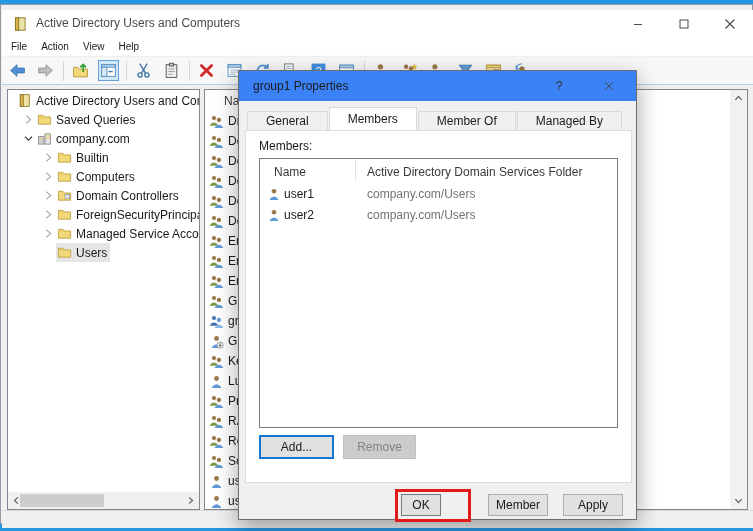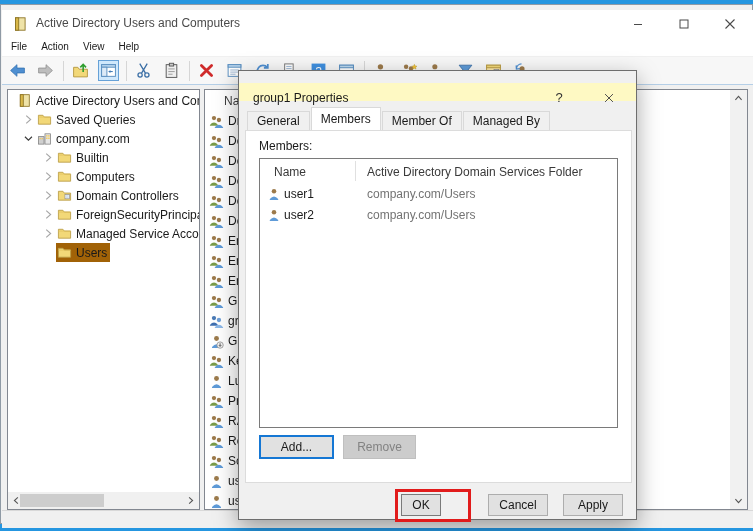--- a/index.html
+++ b/index.html
@@ -28,47 +28,47 @@
   .tb-sep{width:1px;height:20px;background:#d6d6d6;margin:0 6px 0 0;}
 
   .content-bg{position:absolute;left:1px;top:80px;width:751px;height:425px;background:#f0f0f0;}
   .statusbar{position:absolute;left:1px;top:505px;width:751px;height:18px;background:#f0f0f0;border-top:1px solid #d8d8d8;}
 
   
   .tree-panel{position:absolute;left:6px;top:84px;width:193px;height:421px;background:#fff;border:1px solid #828790;overflow:hidden;}
   .tree-row{position:absolute;left:0;width:100%;height:19px;}
   .chev{position:absolute;top:2px;width:14px;height:15px;}
   .tree-wrap{position:absolute;top:0;height:19px;display:flex;align-items:center;gap:4px;padding:0 3px 0 1px;white-space:nowrap;}
-  .tree-wrap.selected{background:#a16207;}
+  .tree-wrap.selected{background:#e5e5e5;}
   .tree-wrap .icon{width:15px;height:15px;}
   .tree-label{font-size:12px;color:#1a1a1a;}
   .hscroll{position:absolute;left:0;bottom:0;width:100%;height:17px;background:#f0f0f0;}
   .hscroll .arr{position:absolute;top:0;width:17px;height:17px;display:flex;align-items:center;justify-content:center;}
   .hscroll .arr .icon{width:11px;height:11px;}
   .hthumb{position:absolute;left:12px;top:2px;width:84px;height:13px;background:#cdcdcd;}
 
   
   .list-panel{position:absolute;left:203px;top:84px;width:544px;height:421px;background:#fff;border:1px solid #828790;overflow:hidden;}
   .list-header{position:absolute;left:19px;top:4px;font-size:12px;color:#3d3d3d;}
   .list-row{position:absolute;left:0;width:200px;height:20px;display:flex;align-items:center;}
   .list-row .icon{position:absolute;left:4px;width:15px;height:15px;}
   .list-label{position:absolute;left:23px;font-size:12px;color:#1a1a1a;white-space:nowrap;}
   .vscroll{position:absolute;right:0;top:0;width:17px;height:100%;background:#f1f1f1;}
   .vscroll .arr{position:absolute;left:0;width:17px;height:17px;display:flex;align-items:center;justify-content:center;}
   .vscroll .arr .icon{width:11px;height:11px;}
 
   
   .dialog{position:absolute;left:238px;top:70px;width:399px;height:450px;background:#f0f0f0;border:1px solid #6e6e6e;box-shadow:0 8px 22px rgba(0,0,0,0.35);}
-  .dlg-titlebar{position:absolute;left:0;top:0;width:100%;height:18px;background:#fef9c3;margin-top:12px;}
+  .dlg-titlebar{position:absolute;left:0;top:0;width:100%;height:30px;background:#3b82f6;}
   .dlg-title{position:absolute;left:14px;top:0;height:30px;line-height:30px;font-size:12px;color:#1a1a1a;}
   .dlg-help{position:absolute;right:62px;top:0;width:30px;height:30px;text-align:center;line-height:30px;font-size:13px;color:#333;}
   .dlg-close{position:absolute;right:8px;top:0;width:38px;height:30px;display:flex;align-items:center;justify-content:center;}
   .dlg-close .icon{width:14px;height:14px;}
   .tabs{position:absolute;left:8px;top:36px;height:23px;display:flex;align-items:flex-end;}
-  .tab{height:19px;line-height:18px;padding:0 9px;font-size:12px;color:#1a1a1a;background:#f0f0f0;border:1px solid #d9d9d9;border-bottom:none;margin-right:1px;}
+  .tab{height:19px;line-height:18px;padding:0 18px;font-size:12px;color:#1a1a1a;background:#f0f0f0;border:1px solid #d9d9d9;border-bottom:none;margin-right:1px;}
   .tab.active{height:23px;line-height:22px;background:#fff;position:relative;z-index:2;}
   .tab-page{position:absolute;left:6px;top:59px;width:387px;height:353px;background:#fff;border:1px solid #dcdcdc;}
   .members-label{position:absolute;left:13px;top:8px;font-size:12px;color:#1a1a1a;}
   .members-box{position:absolute;left:13px;top:27px;width:359px;height:270px;background:#fff;border:1px solid #7a7a7a;overflow:hidden;}
   .mcol-head{position:absolute;top:6px;font-size:12px;color:#3a3a3a;white-space:nowrap;}
   .mcol-div{position:absolute;left:95px;top:2px;width:1px;height:20px;background:#e0e0e0;}
   .member-row{position:absolute;left:0;width:100%;height:21px;}
   .member-row .icon{position:absolute;left:7px;top:3px;width:14px;height:14px;}
   .member-name{position:absolute;left:24px;top:3px;font-size:12px;color:#1a1a1a;}
   .member-folder{position:absolute;left:107px;top:3px;font-size:12px;color:#737373;white-space:nowrap;}
@@ -731,17 +731,17 @@
             </span>
             <span class="member-name">user2</span>
             <span class="member-folder">company.com/Users</span>
           </div>
         </div>
       <div class="btn btn-add" style="border-color: rgb(21, 119, 212);">Add...</div>
       <div class="btn btn-remove">Remove</div>
     </div>
 
     <div class="btn btn-ok">OK</div>
-    <div class="btn btn-cancel">Cancel</div>
+    <div class="btn btn-cancel">Member</div>
     <div class="btn btn-apply">Apply</div>
     <div class="ok-annotation" style="border-color: rgb(225, 27, 27);"></div>
   </div>
 </div>
 
 </body></html>

